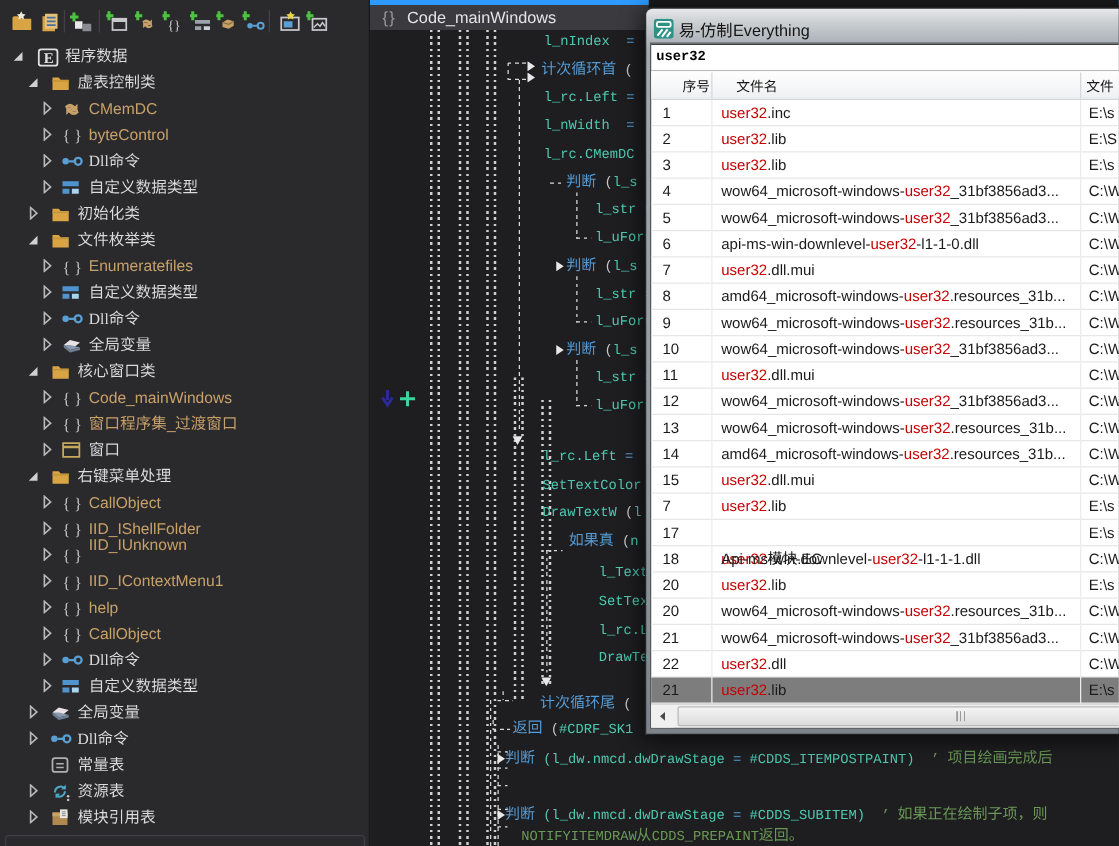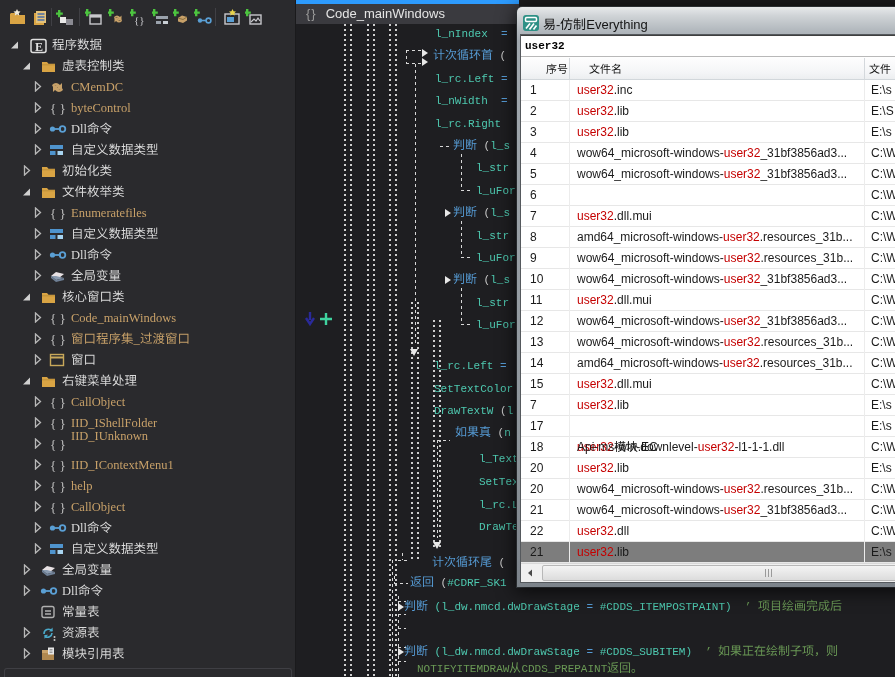--- a/index.html
+++ b/index.html
@@ -8,21 +8,21 @@
 
 #ed{left:296px;top:0;width:599px;height:677px;background:#1e1e21}
 .code{position:absolute;font-family:"Liberation Mono",monospace;font-size:11px;
   line-height:16px;height:16px;white-space:pre;color:#d4d4d4}
 .t{color:#4ec9b0}.b{color:#569cd6}.g{color:#6a9955}.w{color:#c8c8c8}
 .gd{position:absolute;width:2px;background-image:repeating-linear-gradient(180deg,#cfcfcf 0,#cfcfcf 2px,transparent 2px,transparent 5px)}
 .dsh{position:absolute;background-image:repeating-linear-gradient(180deg,#d8d8d8 0,#d8d8d8 3px,transparent 3px,transparent 6px);width:1px}
 .dshh{position:absolute;background-image:repeating-linear-gradient(90deg,#d8d8d8 0,#d8d8d8 3px,transparent 3px,transparent 6px);height:1px}
 
 .trow{position:absolute;height:18px;line-height:18px;white-space:nowrap;font-size:12.5px}
-.or{color:#c8a169;font-family:Liberation Serif, serif}
+.or{color:#c8a169;font-family:Liberation Sans, sans-serif}
 .wh{color:#dcdcdc;font-family:"Liberation Serif",serif}
 
 #win{left:517px;top:7px;width:394px;height:580px;border-radius:5px 5px 0 0;
   background:linear-gradient(180deg,#e7e9eb 0,#cfd3d6 9px,#b5bbc0 22px,#a2a9af 34px,#8e959b 75%,#7c838a 100%);
   box-shadow:0 3px 18px 2px rgba(0,0,0,.66),0 0 0 1px #3c4145;
 }
 #cli{position:absolute;left:4px;top:28px;width:390px;height:547px;background:#fff;box-shadow:0 0 0 1px #55595d}
 .cell{position:absolute;font-size:12px;color:#1a1a1a;white-space:nowrap}
 .red{color:#c40000}
 </style></head><body>
@@ -129,21 +129,21 @@
         <g fill="currentColor" transform="translate(0,11) scale(0.0120,-0.0120)">
           <use href="#g8BA1"></use>
           <use href="#g6B21" x="1000"></use>
           <use href="#g5FAA" x="2000"></use>
           <use href="#g73AF" x="3000"></use>
           <use href="#g9996" x="4000"></use>
         </g>
       </svg></span><span class="w"> (</span></div>
 <div class="code" style="left:435px;top:71px"><span class="t">l_rc.Left </span><span class="b">=</span></div>
 <div class="code" style="left:435px;top:93px"><span class="t">l_nWidth  </span><span class="b">=</span></div>
-<div class="code" style="left:435px;top:116px"><span class="t">l_rc.Right</span></div>
+<div class="code" style="left:435px;top:116px"><span class="t">l_rc.CMemDC</span></div>
 <div class="code" style="left:453px;top:138px"><span class="b" style="font-size:12px"><svg class="cj" width="24.0" height="11" style="overflow:visible">
         <g fill="currentColor" transform="translate(0,11) scale(0.0120,-0.0120)">
           <use href="#g5224"></use>
           <use href="#g65AD" x="1000"></use>
         </g>
       </svg></span><span class="w"> (</span><span class="t">l_s</span></div>
 <div class="code" style="left:476px;top:160px"><span class="t">l_str </span><span class="b">=</span></div>
 <div class="code" style="left:476px;top:183px"><span class="t">l_uFormat</span></div>
 <div class="code" style="left:453px;top:205px"><span class="b" style="font-size:12px"><svg class="cj" width="24.0" height="11" style="overflow:visible">
         <g fill="currentColor" transform="translate(0,11) scale(0.0120,-0.0120)">
@@ -802,20 +802,21 @@
 <div class="abs" style="left:0;top:128px;width:390px;height:1px;background:#e7e7e7"></div>
 <div class="cell" style="left:9px;top:111px">4</div>
 <div class="cell" style="left:56px;top:111px"><span>wow64_microsoft-windows-</span><span class="red">user32</span><span>_31bf3856ad3...</span></div>
 <div class="cell" style="left:350px;top:111px">C:\W</div>
 <div class="abs" style="left:0;top:149px;width:390px;height:1px;background:#e7e7e7"></div>
 <div class="cell" style="left:9px;top:132px">5</div>
 <div class="cell" style="left:56px;top:132px"><span>wow64_microsoft-windows-</span><span class="red">user32</span><span>_31bf3856ad3...</span></div>
 <div class="cell" style="left:350px;top:132px">C:\W</div>
 <div class="abs" style="left:0;top:170px;width:390px;height:1px;background:#e7e7e7"></div>
 <div class="cell" style="left:9px;top:153px">6</div>
+<div class="cell" style="left:56px;top:153px"><span>api-ms-win-downlevel-</span><span class="red">user32</span><span>-l1-1-0.dll</span></div>
 <div class="cell" style="left:350px;top:153px">C:\W</div>
 <div class="abs" style="left:0;top:191px;width:390px;height:1px;background:#e7e7e7"></div>
 <div class="cell" style="left:9px;top:174px">7</div>
 <div class="cell" style="left:56px;top:174px"><span class="red">user32</span><span>.dll.mui</span></div>
 <div class="cell" style="left:350px;top:174px">C:\W</div>
 <div class="abs" style="left:0;top:212px;width:390px;height:1px;background:#e7e7e7"></div>
 <div class="cell" style="left:9px;top:195px">8</div>
 <div class="cell" style="left:56px;top:195px"><span>amd64_microsoft-windows-</span><span class="red">user32</span><span>.resources_31b...</span></div>
 <div class="cell" style="left:350px;top:195px">C:\W</div>
 <div class="abs" style="left:0;top:233px;width:390px;height:1px;background:#e7e7e7"></div>

